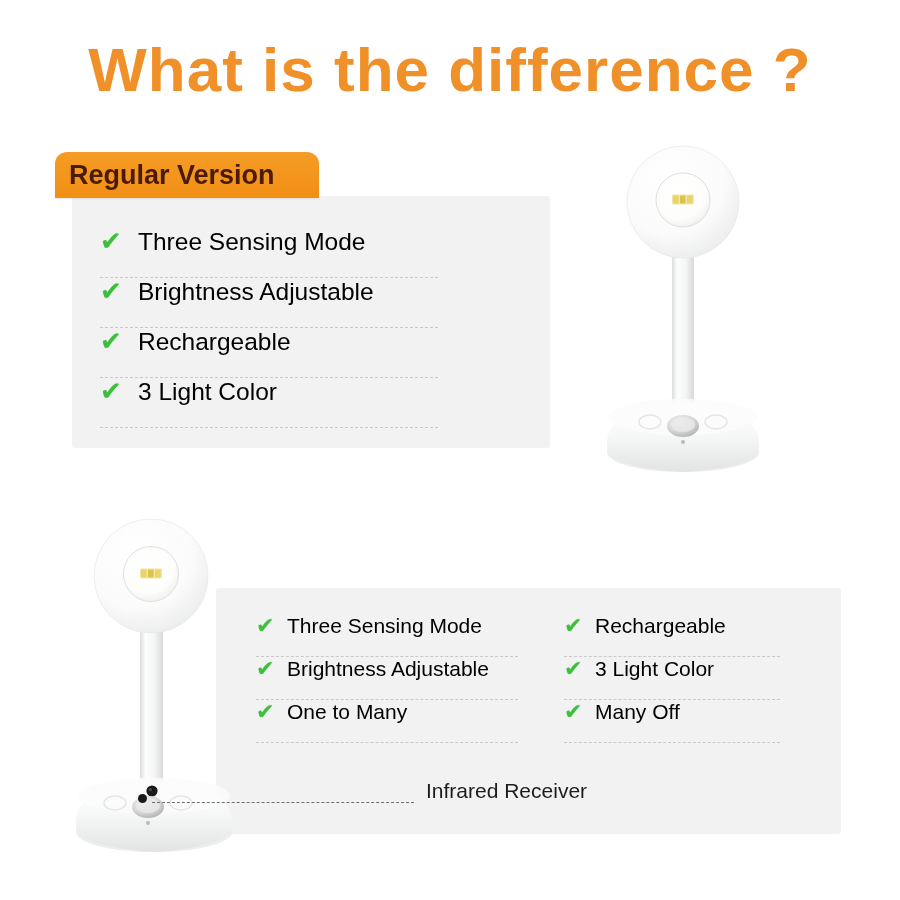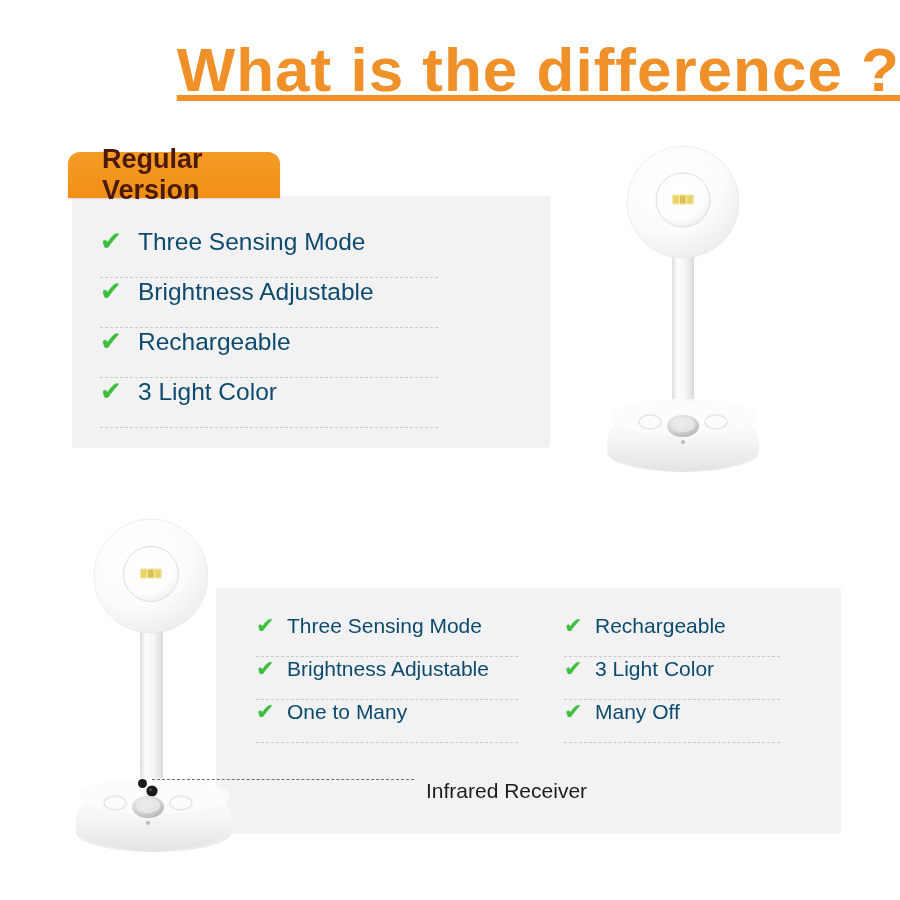--- a/index.html
+++ b/index.html
@@ -20,27 +20,26 @@
     height: 900px;
     background: #ffffff;
   }
 
   
   .page-title {
     position: absolute;
     left: 0;
     top: 34px;
     width: 900px;
-    text-align: right;
+    text-align: center;
     font-size: 62px;
     font-weight: 700;
     letter-spacing: 1px;
     color: #ef9029;
     white-space: nowrap;
-    text-decoration: underline;
   }
 
   
   .panel {
     position: absolute;
     background: #f2f2f2;
     border-radius: 3px;
   }
   .panel-top {
     left: 72px;
@@ -61,25 +60,25 @@
     background: linear-gradient(180deg, #f59c26 0%, #f28f14 100%);
     border-radius: 12px 12px 0 0;
     color: #4a1a0a;
     font-size: 27px;
     font-weight: 700;
     display: flex;
     align-items: center;
     box-shadow: 0 1px 2px rgba(0,0,0,0.10);
   }
   .badge-regular {
-    left: 68px;
+    left: 55px;
     top: 152px;
-    width: 212px;
+    width: 264px;
     height: 46px;
-    padding-left: 34px;
+    padding-left: 14px;
     box-sizing: border-box;
   }
   .badge-remote {
     left: 548px;
     top: 534px;
     width: 258px;
     height: 46px;
     padding-left: 22px;
     box-sizing: border-box;
   }
@@ -134,40 +133,40 @@
     font-size: 26px;
     width: 38px;
   }
   .list-bottom-left .check-icon,
   .list-bottom-right .check-icon {
     font-size: 22px;
     width: 31px;
   }
 
   .feature-label {
-    color: #0c4a6e;
+    color: #000000;
     white-space: nowrap;
   }
   .list-top .feature-label {
     font-size: 24.5px;
   }
   .list-bottom-left .feature-label,
   .list-bottom-right .feature-label {
     font-size: 21px;
   }
 
   
   .callout {
     position: absolute;
     left: 138px;
     top: 779px;
     width: 470px;
     height: 24px;
     display: flex;
-    align-items: flex-start;
+    align-items: flex-end;
   }
   .callout-dot {
     width: 9px;
     height: 9px;
     border-radius: 50%;
     background: #1a1a1a;
     flex: 0 0 auto;
     margin-right: 5px;
   }
   .callout-line {

